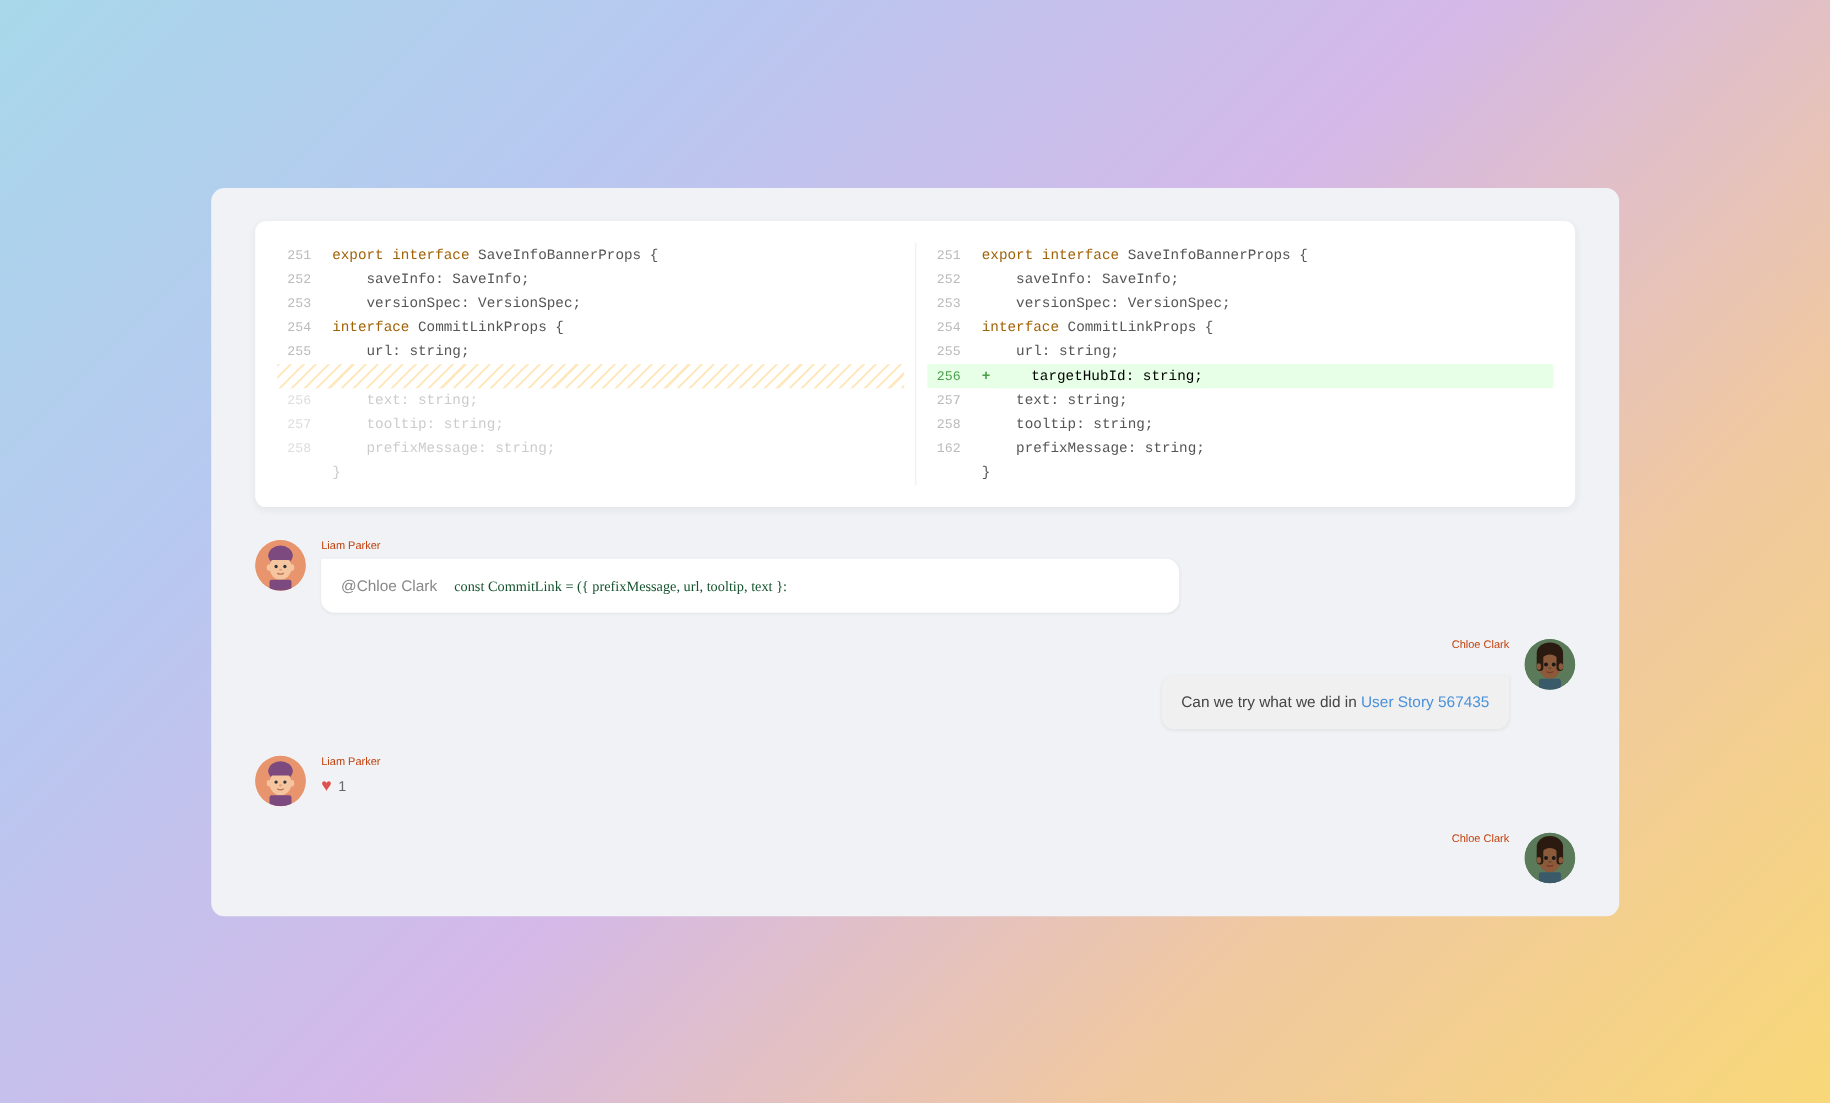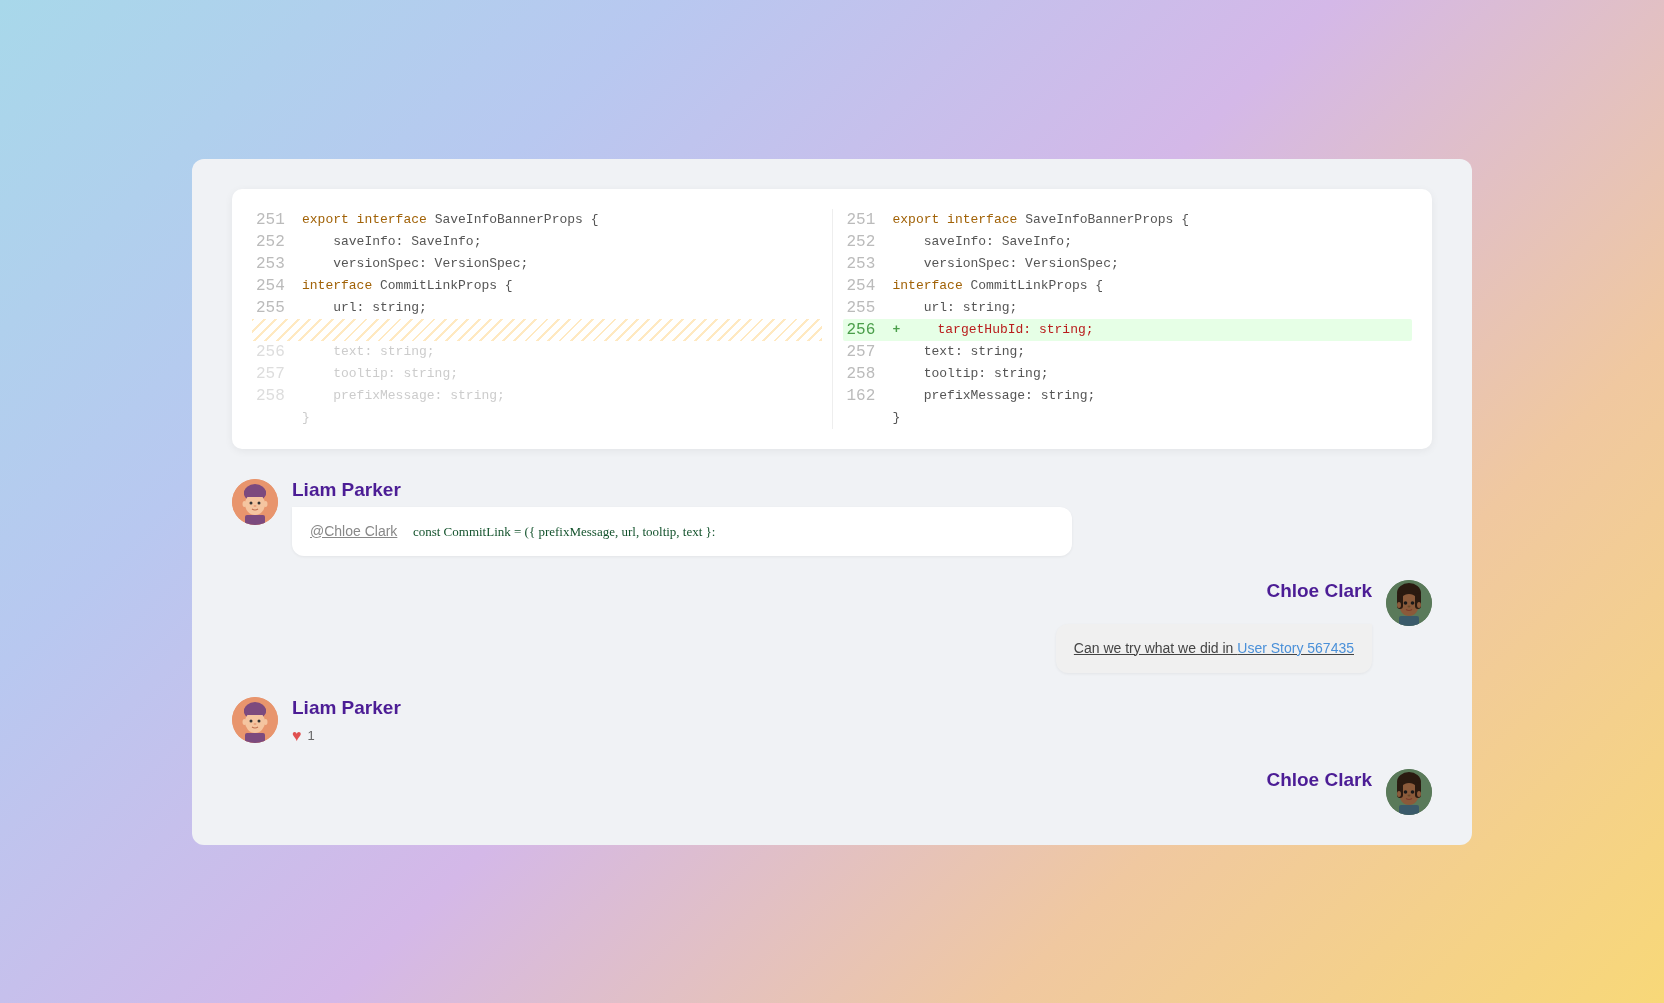--- a/index.html
+++ b/index.html
@@ -48,23 +48,23 @@
     .code-line {
       display: flex;
       align-items: center;
       line-height: 22px;
       padding: 0 4px;
     }
 
     .line-num {
       color: #bbb;
       min-width: 32px;
-      text-align: left;
+      text-align: center;
       margin-right: 14px;
-      font-size: 16px;
+      font-size: 12px;
       user-select: none;
     }
 
     .line-code {
       color: #555;
       white-space: pre;
     }
 
     .keyword { color: #a16207; }
 
@@ -90,21 +90,21 @@
       background: #e6ffe6;
     }
 
     .added-marker {
       color: #4a9e4a;
       margin-right: 6px;
       font-weight: bold;
     }
 
     .added-code {
-      color: #b91c1c;
+      color: #000000;
       background: #e6ffe6;
     }
 
     .faded .line-code {
       color: #ccc;
     }
     .faded .line-num {
       color: #ddd;
     }
 
@@ -138,40 +138,39 @@
 
     .avatar-chloe {
       background: #5a7a5a;
     }
 
     .message-body {
       flex: 1;
     }
 
     .message-name {
-      font-size: 19px;
-      color: #4c1d95;
+      font-size: 10px;
+      color: #c2410c;
       margin-bottom: 6px;
-      font-weight: 700;
+      font-weight: 400;
     }
 
     .bubble {
       background: #ffffff;
       border-radius: 0 12px 12px 12px;
       padding: 14px 18px;
       font-size: 14px;
       color: #444;
       line-height: 1.5;
       max-width: 780px;
       box-shadow: 0 1px 3px rgba(0,0,0,0.06);
     }
 
     .bubble-mention {
       color: #888;
-      text-decoration: underline;
     }
 
     .bubble-code {
       color: #14532d;
       font-family: Liberation Serif, serif;
       font-size: 13px;
     }
 
     
     .message-right {
@@ -191,21 +190,20 @@
 
     .bubble-right {
       background: #f0f0f0;
       border-radius: 12px 0 12px 12px;
       padding: 14px 18px;
       font-size: 14px;
       color: #444;
       line-height: 1.5;
       max-width: 500px;
       box-shadow: 0 1px 3px rgba(0,0,0,0.06);
-      text-decoration: underline;
     }
 
     .link-text {
       color: #4a90d9;
       text-decoration: none;
       cursor: pointer;
     }
 
     .reaction-row {
       display: flex;

